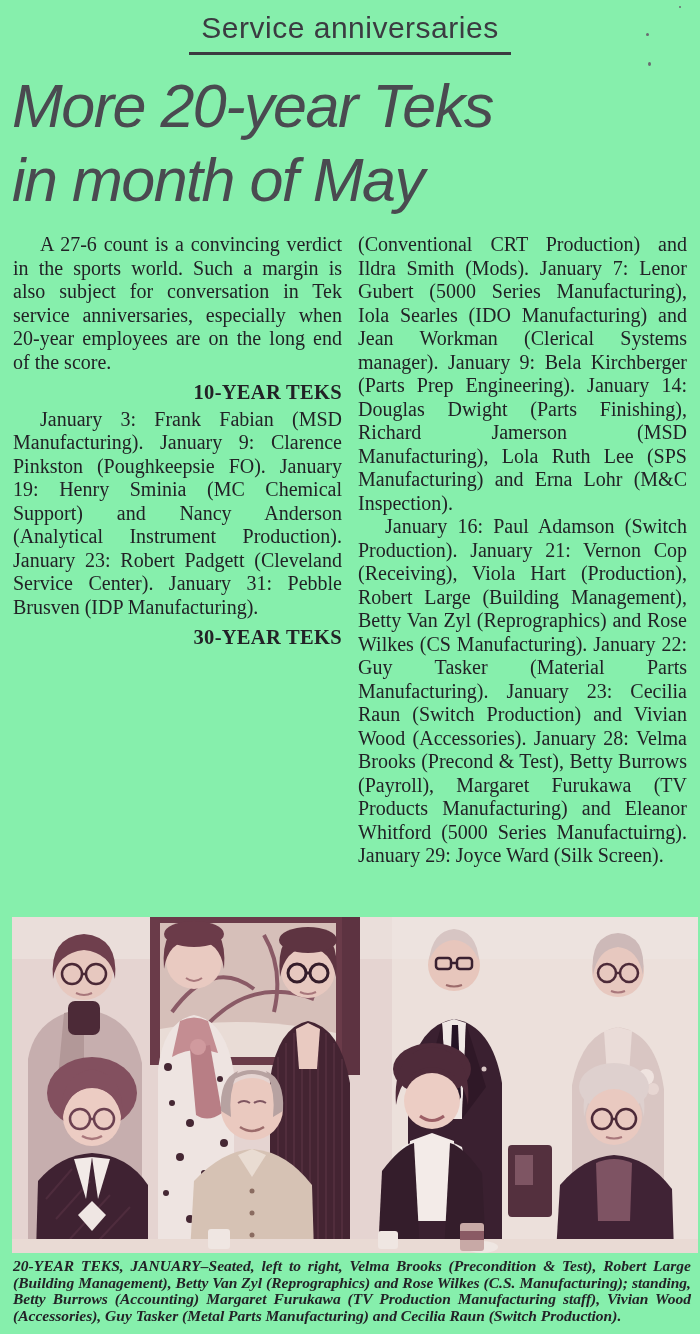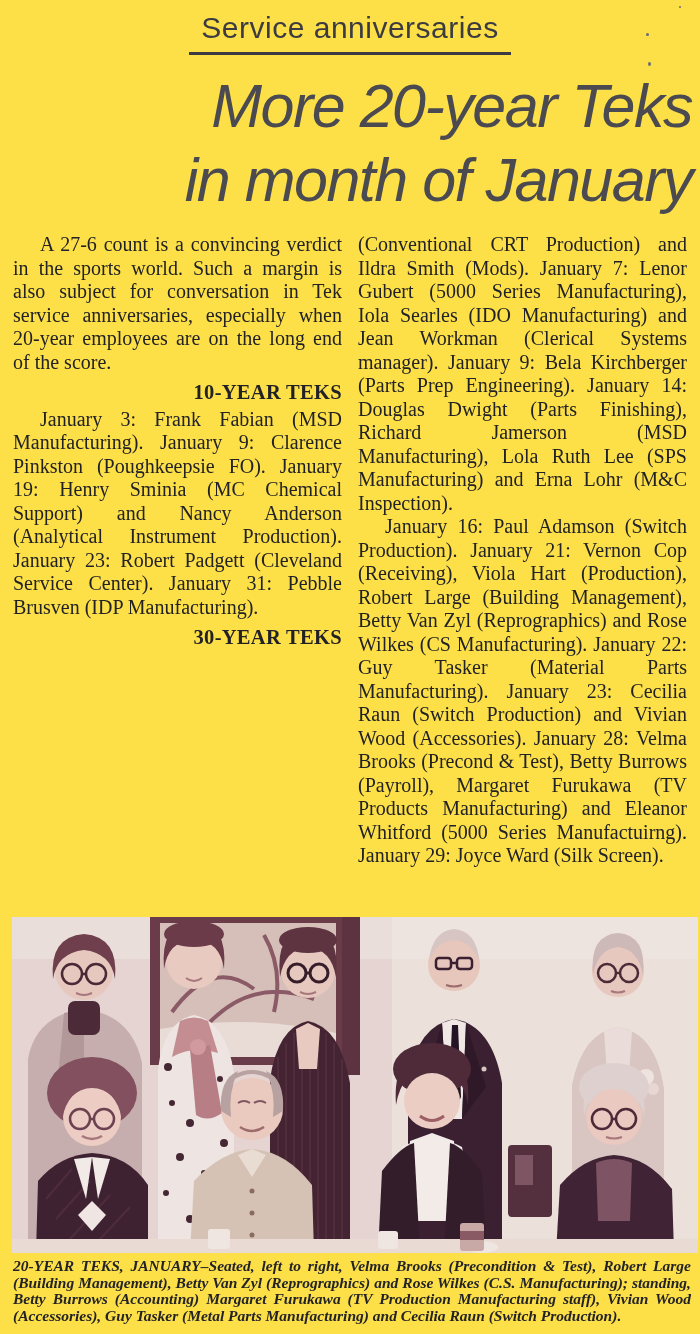--- a/index.html
+++ b/index.html
@@ -1,26 +1,26 @@
 <!DOCTYPE html>
 <html><head>
 <meta charset="utf-8">
 <style>
   html,body{margin:0;padding:0;}
   body{width:700px;height:1334px;background:#efeeea;font-family:"Liberation Serif",serif;}
-  .page{position:relative;width:700px;height:1334px;background:#fde047;overflow:hidden;color:#26262a;}
+  .page{position:relative;width:700px;height:1334px;background:#86efac;overflow:hidden;color:#26262a;}
 
   
   .masthead-wrap{padding-top:11px;text-align:center;}
   .masthead-text{display:inline-block;font-family:"Liberation Sans",sans-serif;font-size:30px;
     color:#3b3b41;padding:0 12px 7px 12px;border-bottom:3px solid #3b3b41;letter-spacing:.5px;}
 
   
   .headline{margin:14px 8px 16px 12px;font-family:"Liberation Sans",sans-serif;font-style:italic;
-    font-weight:400;font-size:61px;line-height:74px;color:#4a4a50;letter-spacing:-1.5px;text-align:right;}
+    font-weight:400;font-size:61px;line-height:74px;color:#4a4a50;letter-spacing:-1.5px;}
 
   
   .columns{display:flex;gap:16px;margin:4px 13px 0 13px;}
   .col{flex:1;font-size:20px;line-height:23.5px;text-align:justify;color:#222226;}
   .col p{margin:0;}
   .p-indent{text-indent:27px;}
   .p-gap{margin-top:11px !important;}
   .sec-h{font-weight:700;font-size:20.5px;text-align:right;margin:7px 0 3px !important;
     text-indent:0;letter-spacing:.3px;}
   .it{font-style:italic;}
@@ -47,21 +47,21 @@
   <div class="speck s1"></div>
   <div class="speck s2"></div>
   <div class="speck s3"></div>
 
   <div class="masthead-wrap">
     <span class="masthead-text">Service anniversaries</span>
   </div>
 
   <h1 class="headline">
     <div>More 20-year Teks</div>
-    <div>in month of January</div>
+    <div>in month of May</div>
   </h1>
 
   <div class="columns">
     <div class="col">
       <p class="p-indent">A 27-6 count is a convincing verdict in the sports world. Such a margin is also subject for conversation in Tek service anniversaries, especially when 20-year employees are on the long end of the score.</p>
       <p class="sec-h">10-YEAR TEKS</p>
       <p class="p-indent">January 3: Frank Fabian (MSD Manufacturing). January 9: Clarence Pinkston (Poughkeepsie FO). January 19: Henry Sminia (MC Chemical Support) and Nancy Anderson (Analytical Instrument Production). January 23: Robert Padgett (Cleveland Service Center). January 31: Pebble Brusven (IDP Manufacturing).</p>
       <p class="sec-h">30-YEAR TEKS</p>
     </div>
     <div class="col">

